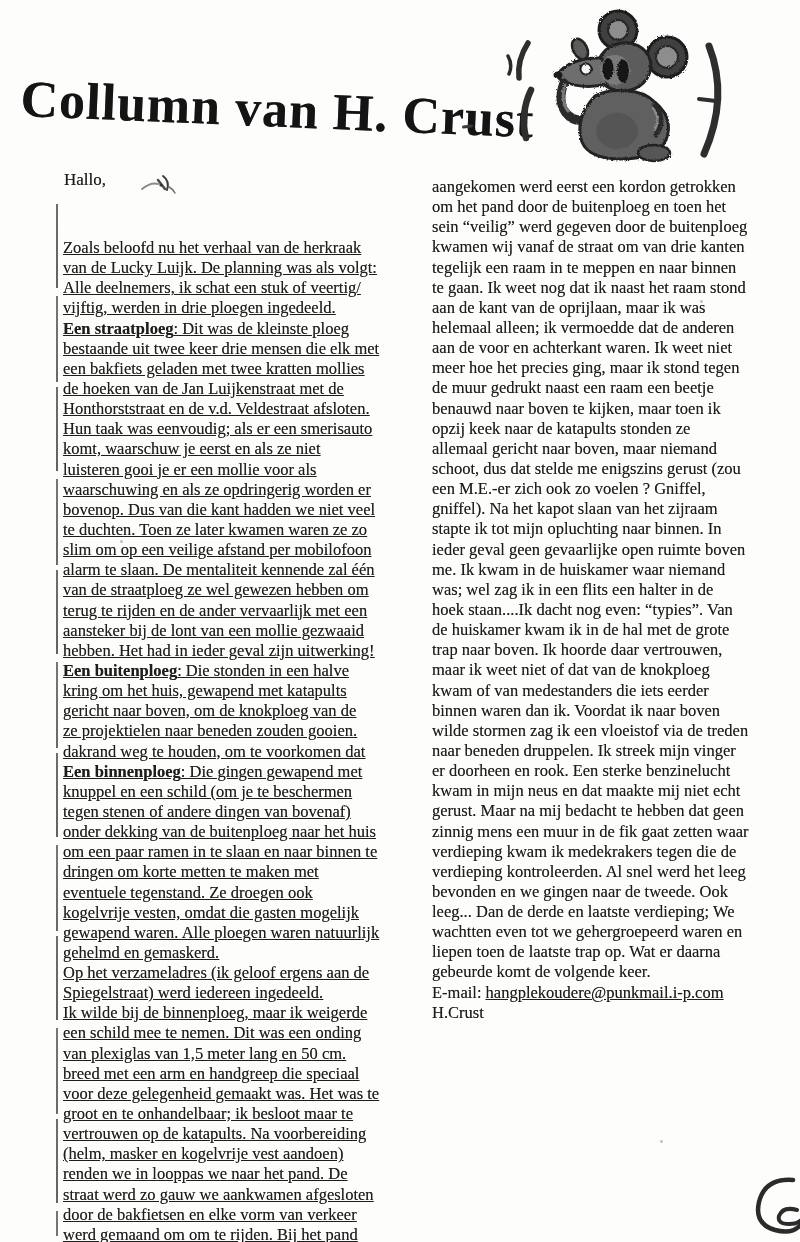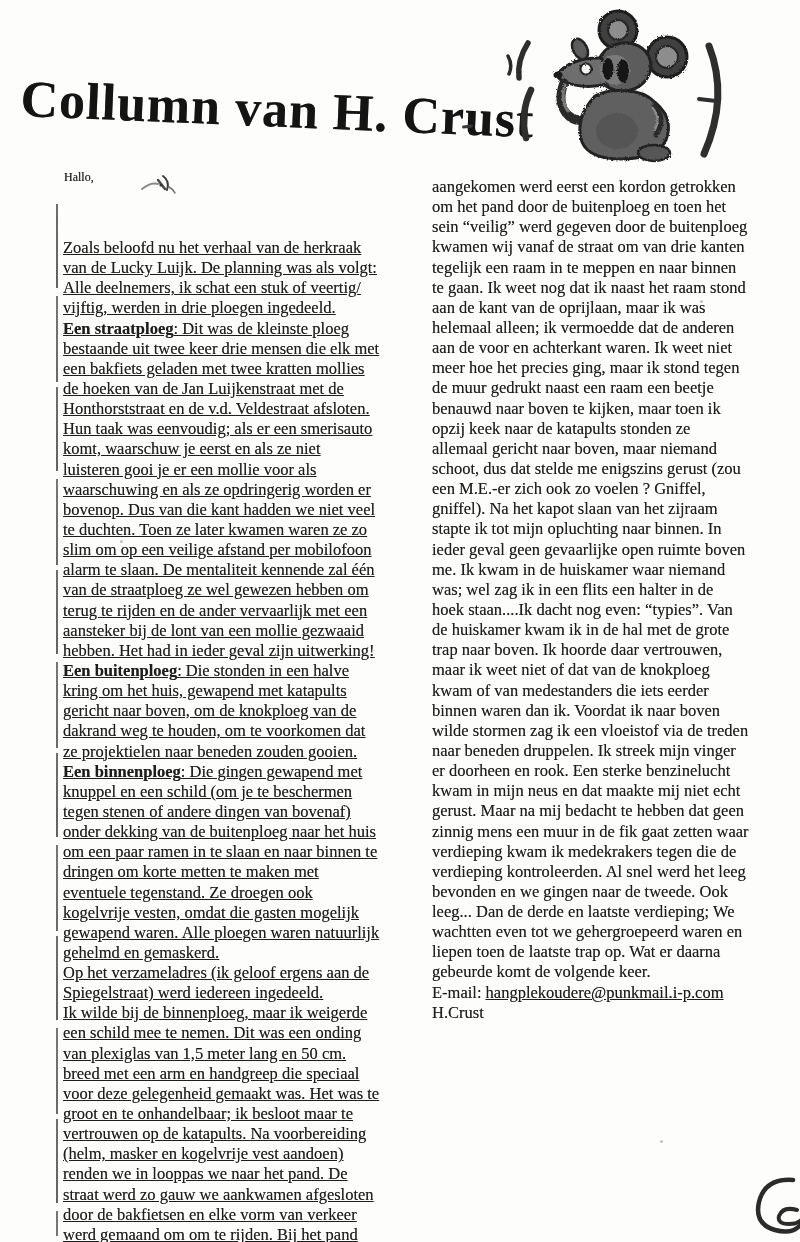--- a/index.html
+++ b/index.html
@@ -21,21 +21,21 @@
   .col{
     position:absolute;
     font-size:16.5px;line-height:20.15px;
     white-space:nowrap;
     text-shadow:0 0 0.4px rgba(20,20,20,.55);
   }
   #col-left{left:63px;top:238px;width:360px;text-decoration:underline;}
   #col-right{left:432px;top:177px;width:340px;}
   .greeting{
     position:absolute;left:64px;top:170px;
-    font-size:12px;text-shadow:0 0 0.4px rgba(20,20,20,.55);
+    font-size:17px;text-shadow:0 0 0.4px rgba(20,20,20,.55);
   }
   .tline{height:20.15px;}
   .tline b{font-weight:bold;}
   .u{text-decoration:underline;}
   .margin-line{
     position:absolute;left:56px;top:204px;
     width:2px;height:1032px;
     background:repeating-linear-gradient(180deg,
       #4a4a4a 0px, #3c3c3c 84px, rgba(0,0,0,0) 84px, rgba(0,0,0,0) 92px,
       #555 92px, #444 178px, rgba(0,0,0,0) 178px, rgba(0,0,0,0) 183px);
@@ -142,22 +142,22 @@
       <div class="tline">te duchten. Toen ze later kwamen waren ze zo</div>
       <div class="tline">slim om op een veilige afstand per mobilofoon</div>
       <div class="tline">alarm te slaan. De mentaliteit kennende zal één</div>
       <div class="tline">van de straatploeg ze wel gewezen hebben om</div>
       <div class="tline">terug te rijden en de ander vervaarlijk met een</div>
       <div class="tline">aansteker bij de lont van een mollie gezwaaid</div>
       <div class="tline">hebben. Het had in ieder geval zijn uitwerking!</div>
       <div class="tline"><b>Een buitenploeg</b><span>: Die stonden in een halve</span></div>
       <div class="tline">kring om het huis, gewapend met katapults</div>
       <div class="tline">gericht naar boven, om de knokploeg van de</div>
+      <div class="tline">ze projektielen naar beneden zouden gooien.</div>
       <div class="tline">dakrand weg te houden, om te voorkomen dat</div>
-      <div class="tline">ze projektielen naar beneden zouden gooien.</div>
       <div class="tline"><b>Een binnenploeg</b><span>: Die gingen gewapend met</span></div>
       <div class="tline">knuppel en een schild (om je te beschermen</div>
       <div class="tline">tegen stenen of andere dingen van bovenaf)</div>
       <div class="tline">onder dekking van de buitenploeg naar het huis</div>
       <div class="tline">om een paar ramen in te slaan en naar binnen te</div>
       <div class="tline">dringen om korte metten te maken met</div>
       <div class="tline">eventuele tegenstand. Ze droegen ook</div>
       <div class="tline">kogelvrije vesten, omdat die gasten mogelijk</div>
       <div class="tline">gewapend waren. Alle ploegen waren natuurlijk</div>
       <div class="tline">gehelmd en gemaskerd.</div>

